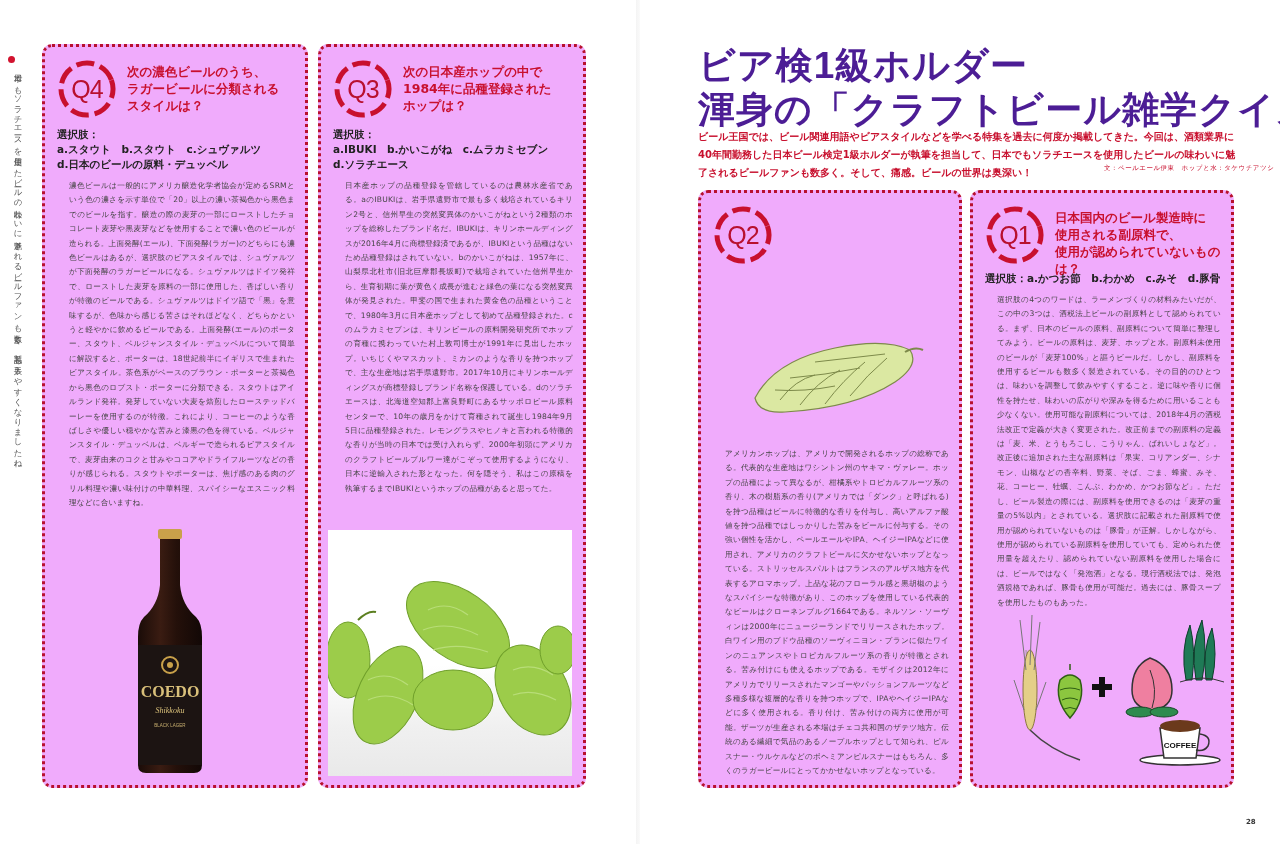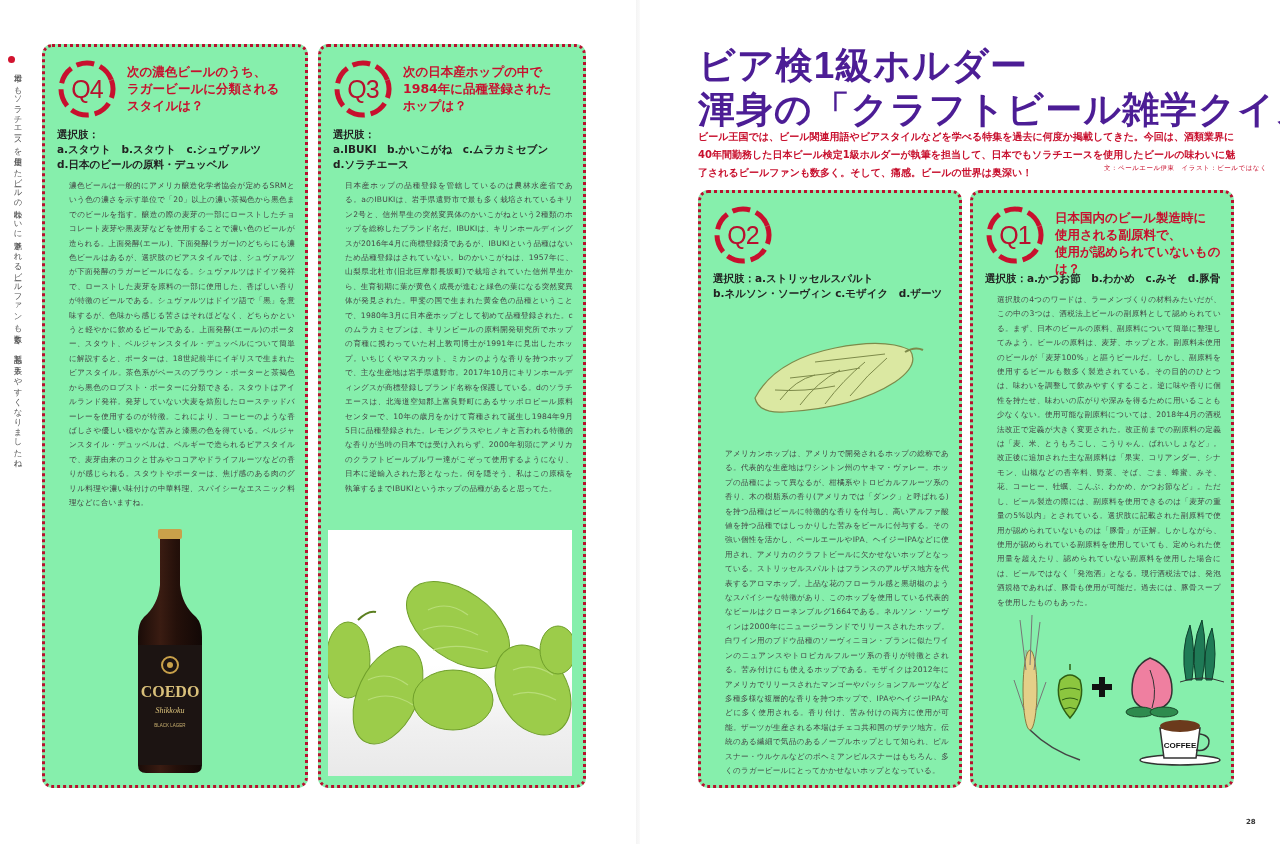--- a/index.html
+++ b/index.html
@@ -15,21 +15,21 @@
 
   
   .side-caption { position: absolute; left: 4px; top: 54px; width: 20px; height: 460px;
                   writing-mode: vertical-rl; font-size: 8.4px; line-height: 12px; color: #555;
                   letter-spacing: 0.6px; }
   .side-dot { position: absolute; left: 8px; top: 56px; width: 7px; height: 7px; border-radius: 50%;
               background: #d2132f; }
   .side-caption span.txt { display: block; padding-top: 14px; }
 
   
-  .card { position: absolute; border: 3px dotted #b8102e; border-radius: 10px; background: #86efac; }
+  .card { position: absolute; border: 3px dotted #b8102e; border-radius: 10px; background: #f0abfc; }
   .card-q4 { left: 42px; top: 44px; width: 266px; height: 744px; }
   .card-q3 { left: 318px; top: 44px; width: 268px; height: 744px; }
   .card-q2 { left: 698px; top: 190px; width: 264px; height: 598px; }
   .card-q1 { left: 970px; top: 190px; width: 264px; height: 598px; }
 
   .q-head { position: absolute; left: 12px; top: 12px; right: 8px; height: 70px; }
   .q-badge { position: absolute; left: 0; top: 0; width: 60px; height: 60px; }
   .q-badge svg { position: absolute; left: 0; top: 0; }
   .q-badge .q-num { position: absolute; left: 0; top: 0; width: 60px; height: 60px; line-height: 60px;
                     text-align: center; font-family: "Liberation Sans", sans-serif; font-size: 25px;
@@ -168,35 +168,31 @@
 
 <div class="gutter"></div>
 
 <div class="page page-right"></div>
 
 <div class="headline">
   <span class="l1">ビア検1級ホルダー</span>
   <span class="l2">渾身の「クラフトビール雑学クイズ」</span>
 </div>
 <div class="lede">ビール王国では、ビール関連用語やビアスタイルなどを学べる特集を過去に何度か掲載してきた。今回は、酒類業界に40年間勤務した日本ビール検定1級ホルダーが執筆を担当して、日本でもソラチエースを使用したビールの味わいに魅了されるビールファンも数多く。そして、痛感。ビールの世界は奥深い！</div>
-<div class="credit">文：ペールエール伊東　イラスト：ビールではなく</div>
+<div class="credit">文：ペールエール伊東　ホップと水：タケウチアツシ</div>
 
 <div class="card card-q2">
   <div class="q-head">
     <div class="q-badge">
       <svg width="60" height="60" viewBox="0 0 60 60">
         <circle cx="30" cy="30" r="26" fill="none" stroke="#c8102e" stroke-width="5" stroke-dasharray="18 6" transform="rotate(-20 30 30)"></circle>
       </svg>
       <span class="q-num">Q2</span>
     </div>
   </div>
-  <div class="choices">
-    <span class="line">選択肢：a.ストリッセルスパルト</span>
-    <span class="line">b.ネルソン・ソーヴィン c.モザイク　d.ザーツ</span>
-  </div>
   <div class="body-text">アメリカンホップは、アメリカで開発されるホップの総称である。代表的な生産地はワシントン州のヤキマ・ヴァレー。ホップの品種によって異なるが、柑橘系やトロピカルフルーツ系の香り、木の樹脂系の香り(アメリカでは「ダンク」と呼ばれる)を持つ品種はビールに特徴的な香りを付与し、高いアルファ酸値を持つ品種ではしっかりした苦みをビールに付与する。その強い個性を活かし、ペールエールやIPA、ヘイジーIPAなどに使用され、アメリカのクラフトビールに欠かせないホップとなっている。ストリッセルスパルトはフランスのアルザス地方を代表するアロマホップ。上品な花のフローラル感と黒胡椒のようなスパイシーな特徴があり、このホップを使用している代表的なビールはクローネンブルグ1664である。ネルソン・ソーヴィンは2000年にニュージーランドでリリースされたホップ。白ワイン用のブドウ品種のソーヴィニヨン・ブランに似たワインのニュアンスやトロピカルフルーツ系の香りが特徴とされる。苦み付けにも使えるホップである。モザイクは2012年にアメリカでリリースされたマンゴーやパッションフルーツなど多種多様な複層的な香りを持つホップで、IPAやヘイジーIPAなどに多く使用される。香り付け、苦み付けの両方に使用が可能。ザーツが生産される本場はチェコ共和国のザテツ地方。伝統のある繊細で気品のあるノーブルホップとして知られ、ピルスナー・ウルケルなどのボヘミアンピルスナーはもちろん、多くのラガービールにとってかかせないホップとなっている。</div>
 </div>
 
 <div class="hop-illus">
   <svg width="180" height="100" viewBox="0 0 180 100">
     <path d="M10 78 Q30 40 90 28 Q140 18 165 30 Q175 45 150 62 Q110 88 40 92 Q14 94 10 78 Z" fill="#dbe8a2" stroke="#7d8a4a" stroke-width="1.2"></path>
     <g fill="none" stroke="#7d8a4a" stroke-width="1">
       <path d="M35 80 Q50 60 70 55 M55 85 Q72 62 95 50 M80 84 Q98 60 120 42 M105 76 Q122 55 142 38"></path>
       <path d="M30 70 Q60 72 90 66 M45 58 Q80 55 115 48 M70 42 Q105 38 140 34"></path>
     </g>

